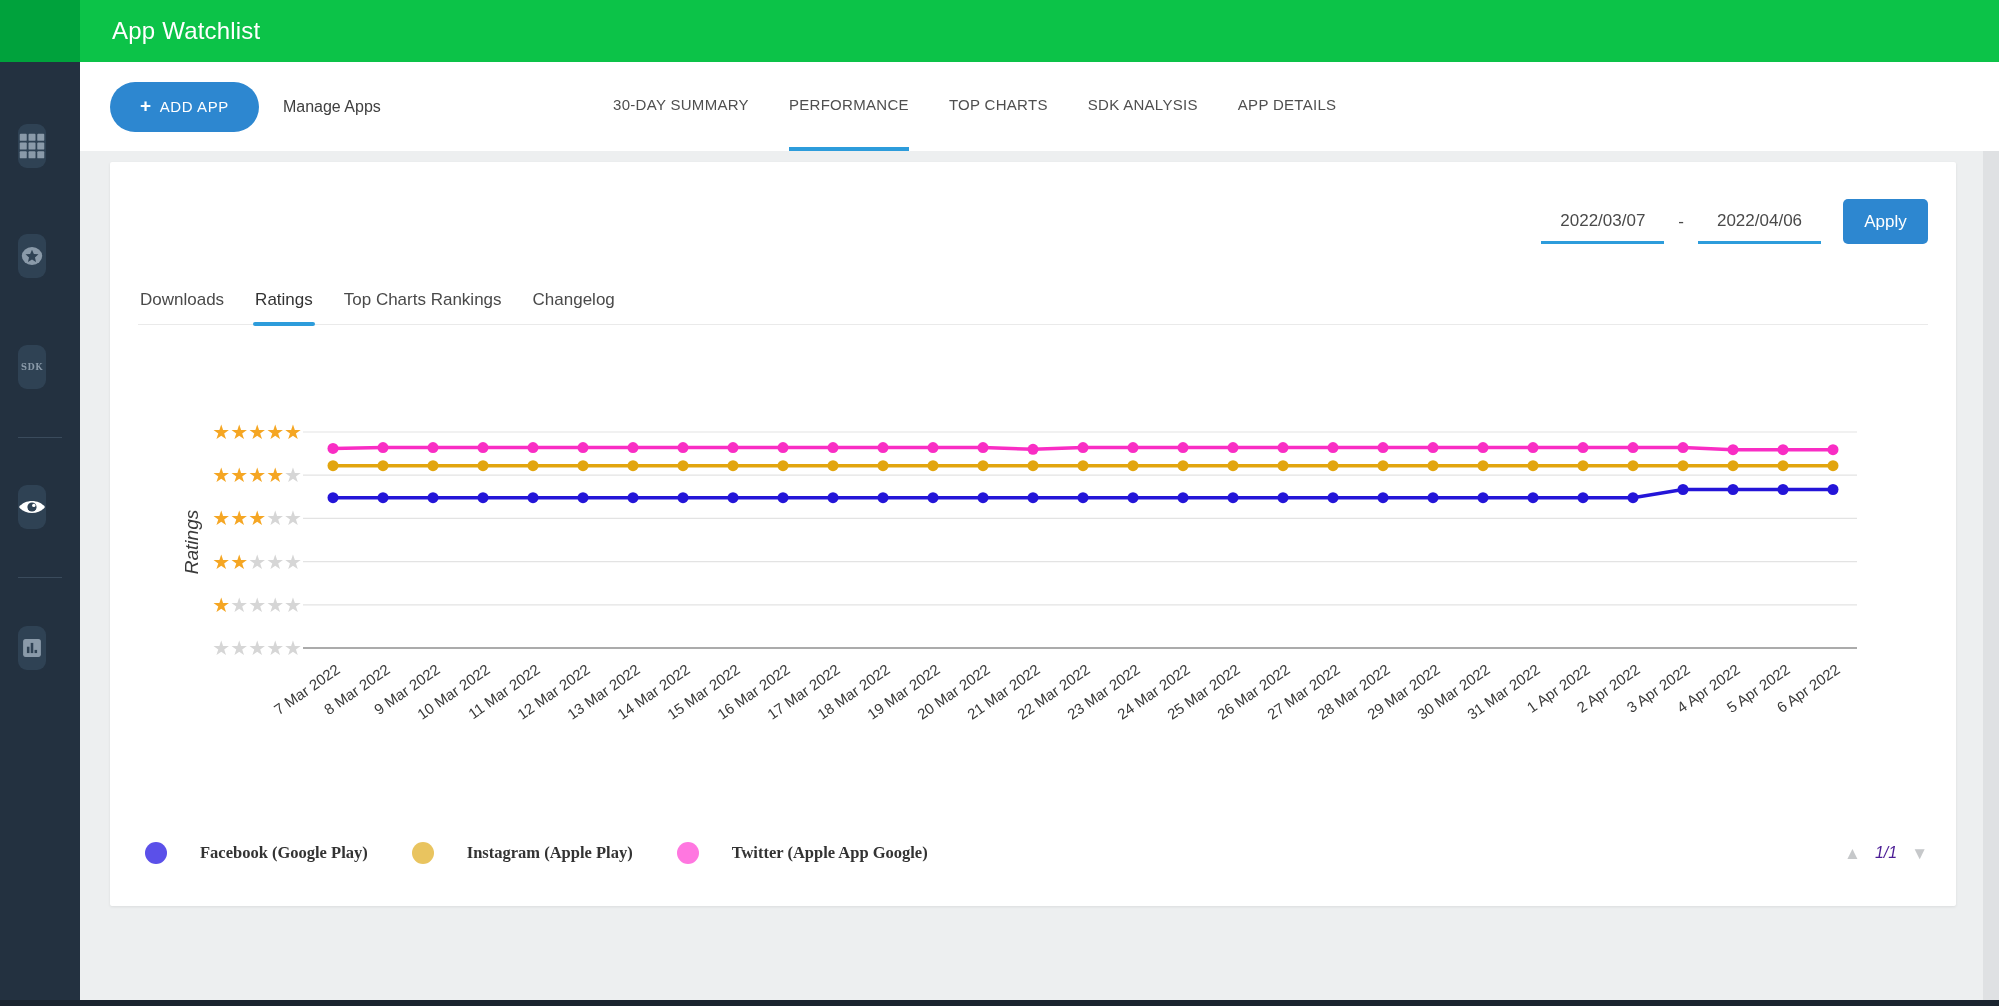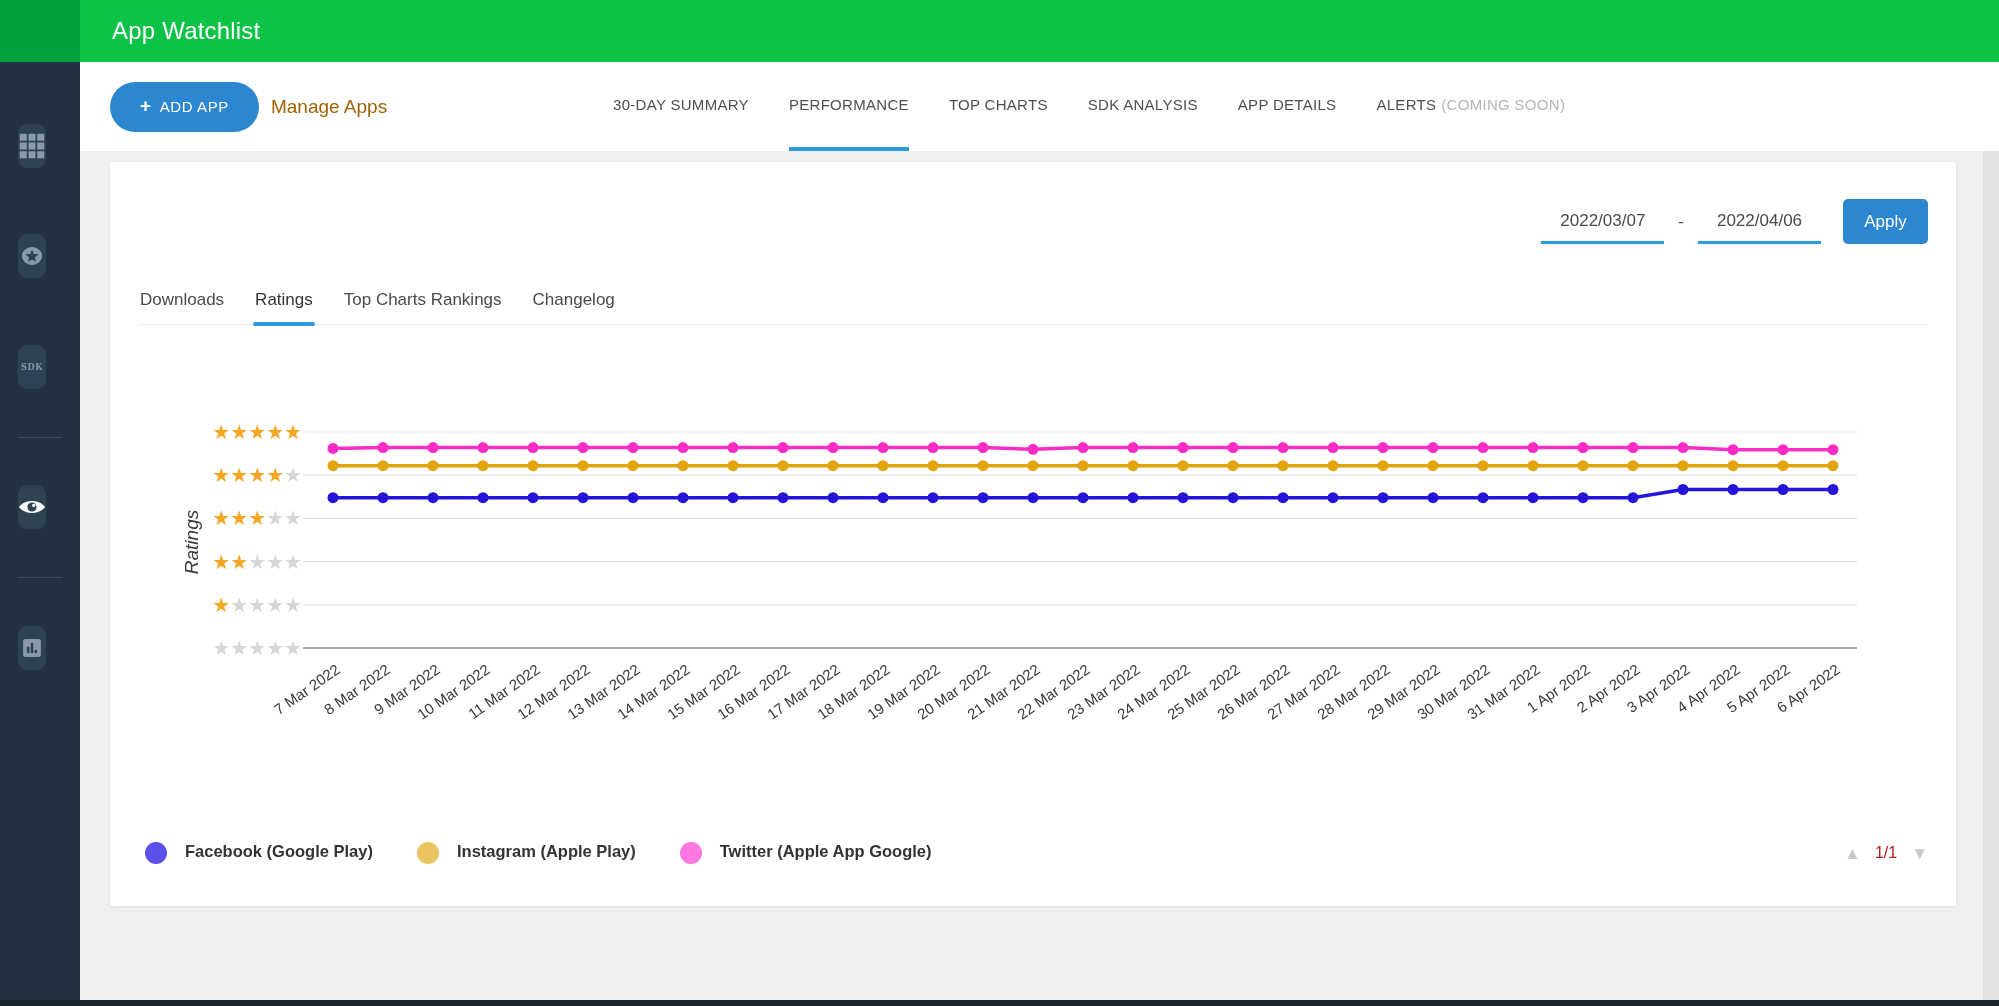--- a/index.html
+++ b/index.html
@@ -20,21 +20,21 @@
   .topbar { position:absolute; left:80px; top:0; right:0; height:62px; background:#0cc348; z-index:4;
             display:flex; align-items:center; padding-left:32px; }
   .topbar .title { color:#fff; font-size:24px; font-weight:400; letter-spacing:0.2px; }
   
   .toolbar { position:absolute; left:80px; top:62px; right:0; height:89px; background:#fff; z-index:3;
              display:flex; align-items:center; }
   .add-btn { margin-left:30px; height:50px; padding:0 30px; border:none; border-radius:25px;
              background:#2d87d0; color:#fff; font-size:15px; letter-spacing:0.6px;
              font-family:"Liberation Sans",sans-serif; display:flex; align-items:center; gap:8px; cursor:pointer; }
   .add-btn .plus { font-size:19px; font-weight:bold; margin-top:-2px; }
-  .manage { margin-left:12px; font-size:19px; color:#a16207; cursor:pointer; }
+  .manage { margin-left:24px; font-size:16px; color:#404040; cursor:pointer; }
   .top-tabs { position:absolute; left:533px; top:0; bottom:0; display:flex; gap:40px; }
   .top-tab { height:100%; display:flex; align-items:center; font-size:15px; color:#4f4f4f;
              letter-spacing:0.3px; border-bottom:4px solid transparent; cursor:pointer; white-space:nowrap; }
   .top-tab.active { border-bottom-color:#2d9cdb; }
   .top-tab .muted { color:#b5b5b5; margin-left:5px; }
   
   .content { position:absolute; left:80px; top:151px; right:0; bottom:6px; background:#edeff0; }
   .scroll-track { position:absolute; right:0; top:0; bottom:0; width:16px; background:#dfe1e3; }
   .card { position:absolute; left:30px; top:11px; width:1846px; height:744px; background:#fff;
           border-radius:2px; box-shadow:0 1px 3px rgba(0,0,0,0.08); }
@@ -51,27 +51,27 @@
   .subtabs { position:absolute; left:28px; right:28px; top:128px; display:flex; gap:27px;
              border-bottom:1px solid #eaeaea; }
   .subtab { position:relative; font-size:17px; color:#4a4a4a; padding:0 2px 14px; cursor:pointer; }
   .subtab.active { color:#333; }
   .subtab.active::after { content:""; position:absolute; left:0; right:0; bottom:-2px; height:4px;
                           background:#2d9cdb; border-radius:2px; }
   
   .chart-svg { position:absolute; left:0; top:180px; }
   
   .legend { position:absolute; left:35px; bottom:42px; display:flex; align-items:center; gap:44px; }
-  .legend-item { display:flex; gap:18px; }
+  .legend-item { display:flex; align-items:center; gap:33px;font-family:Liberation Serif, serif; }
   .legend-dot { width:22px; height:22px; border-radius:50%; }
   .legend-label { font-size:16.5px; font-weight:bold; color:#333; }
   
   .pager { position:absolute; right:28px; bottom:44px; display:flex; align-items:center; gap:14px; }
   .pager .tri { font-size:17px; color:#c6c8ca; cursor:pointer; line-height:1; }
-  .pager .pg { font-size:16px; color:#b91c1c; }
+  .pager .pg { font-size:16px; color:#4c1d95;font-style:italic; }
   
   .bottom-edge { position:absolute; left:0; right:0; bottom:0; height:6px; background:#1a242f; z-index:9; }
 </style>
 </head>
 <body>
 
 <div class="sidebar">
   <div class="corner"></div>
 
   <div class="side-tile" style="top:124px">
@@ -143,24 +143,20 @@
         <span>PERFORMANCE</span>
       </div>
       <div class="top-tab">
         <span>TOP CHARTS</span>
       </div>
       <div class="top-tab">
         <span>SDK ANALYSIS</span>
       </div>
       <div class="top-tab">
         <span>APP DETAILS</span>
-      </div>
-      <div class="top-tab">
-        <span>ALERTS</span>
-        <span class="muted">(COMING SOON)</span>
       </div>
     </div>
 </div>
 
 <div class="content">
   <div class="card">
 
     <div class="date-row">
       <input class="date-input" value="2022/03/07" style="">
       <span class="date-dash">-</span>

